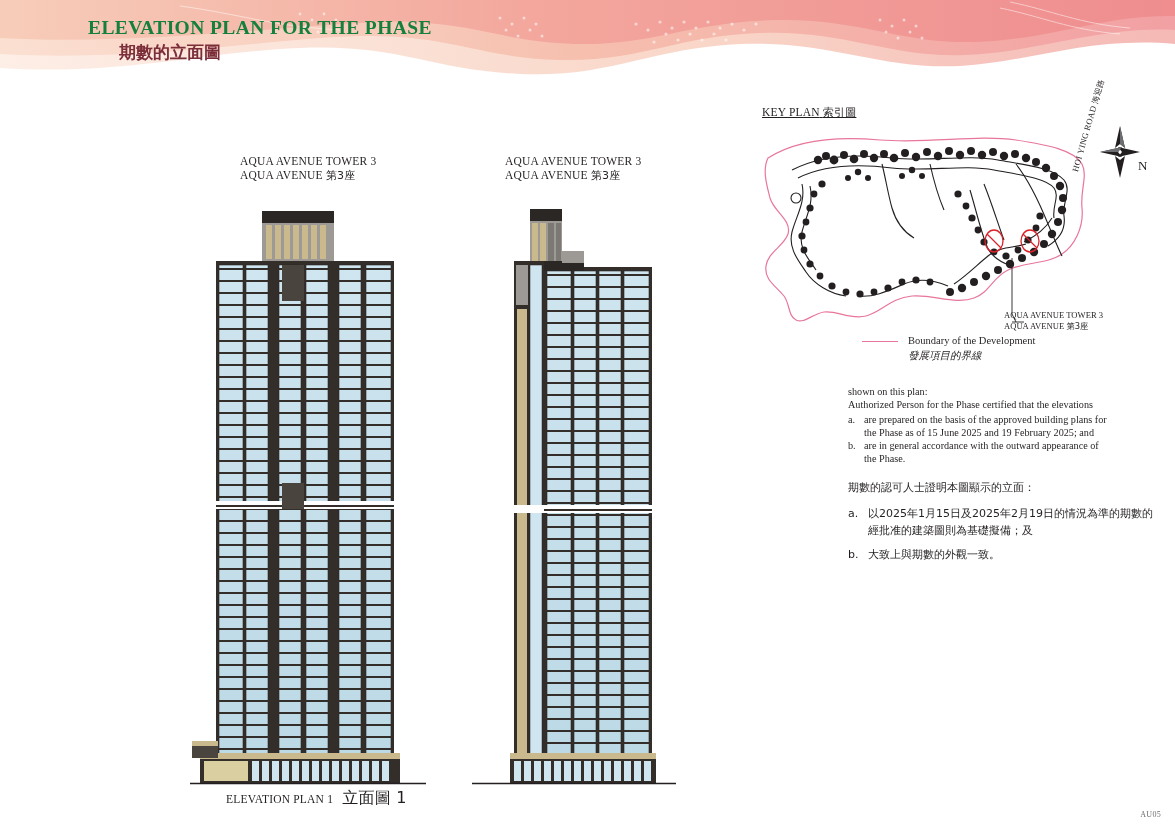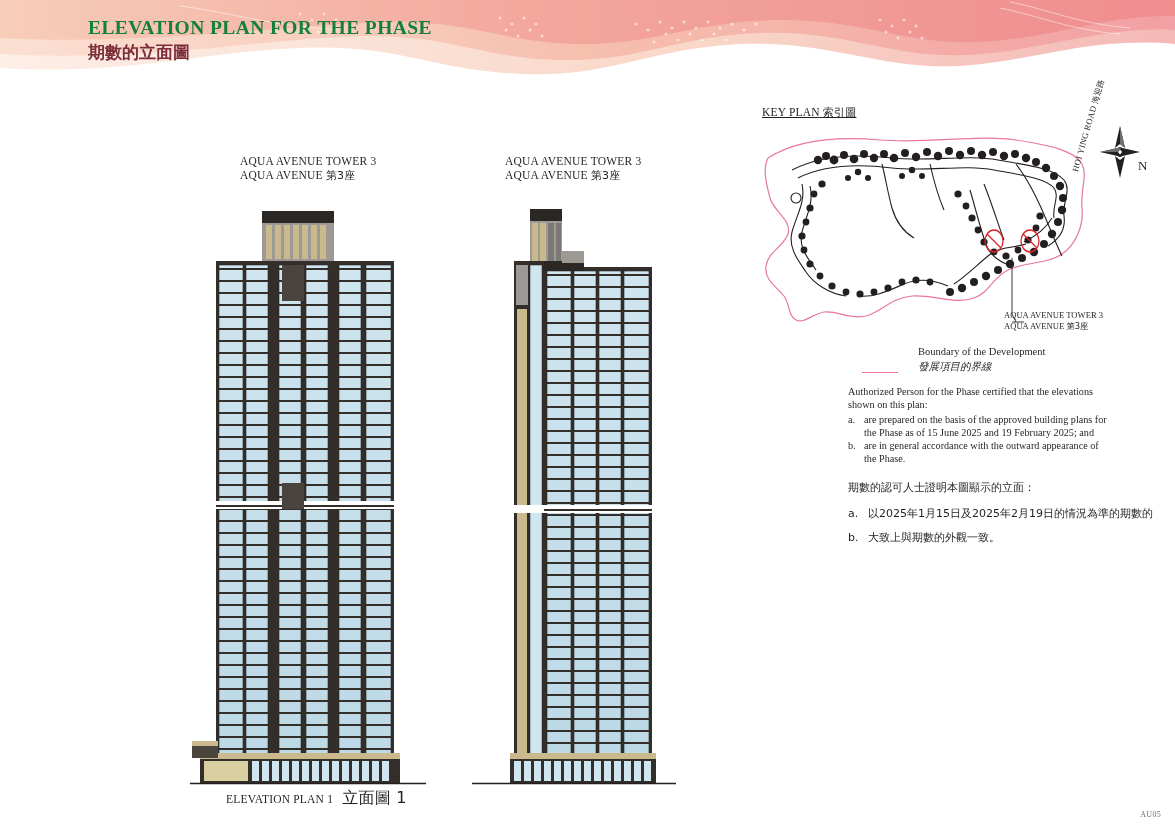--- a/index.html
+++ b/index.html
@@ -40,20 +40,21 @@
     color: #15803d;
     line-height: 1.2;
   }
   .title-zh {
     font-family: "DejaVu Sans", sans-serif;
     font-weight: bold;
     font-size: 17px;
     color: #7b2e3a;
     line-height: 1.3;
     margin-top: 2px;
+    margin-left: 31px;
   }
 
   
   .elev {
     position: absolute;
   }
   .elev-title {
     font-size: 11.5px;
     line-height: 1.25;
     letter-spacing: 0.2px;
@@ -112,24 +113,24 @@
     top: 310px;
     font-size: 8.6px;
     line-height: 1.3;
     white-space: nowrap;
   }
   .tower-callout .zh { font-family: "DejaVu Sans", sans-serif; font-size: 8.4px; }
 
   .legend {
     position: absolute;
     left: 862px;
-    top: 345px;
+    top: 334px;
     display: flex;
-    align-items: flex-end;
-    gap: 20px;
+    align-items: flex-start;
+    gap: 10px;
   }
   .legend-swatch {
     width: 36px;
     height: 0;
     border-top: 1.4px solid #e8769a;
     margin-top: 7px;
   }
   .legend-text { font-size: 10.5px; line-height: 1.35; }
   .legend-text .zh { font-family: "DejaVu Sans", sans-serif; font-size: 10.5px; font-style: italic; }
 
@@ -633,22 +634,22 @@
 <div class="legend">
   <div class="legend-swatch"></div>
   <div class="legend-text">
     <div>Boundary of the Development</div>
     <div class="zh">發展項目的界線</div>
   </div>
 </div>
 
 <div class="notes">
   <div class="notes-en">
+    <p>shown on this plan:</p>
     <p>Authorized Person for the Phase certified that the elevations</p>
-    <p>shown on this plan:</p>
     <div class="note-row" style="margin-top:2px;">
       <div class="note-mark">a.</div>
       <div>
         <div>are prepared on the basis of the approved building plans for</div>
         <div>the Phase as of 15 June 2025 and 19 February 2025; and</div>
       </div>
     </div>
     <div class="note-row">
       <div class="note-mark">b.</div>
       <div>
@@ -657,20 +658,21 @@
       </div>
     </div>
   </div>
 
   <div class="notes-zh">
     <div style="margin-bottom:9px;">期數的認可人士證明本圖顯示的立面：</div>
     <div class="zrow">
       <div class="zmark">a.</div>
       <div>
         <div>以2025年1月15日及2025年2月19日的情況為準的期數的</div>
+        <div>經批准的建築圖則為基礎擬備；及</div>
       </div>
     </div>
     <div class="zrow">
       <div class="zmark">b.</div>
       <div>
         <div>大致上與期數的外觀一致。</div>
       </div>
     </div>
   </div>
 </div>

